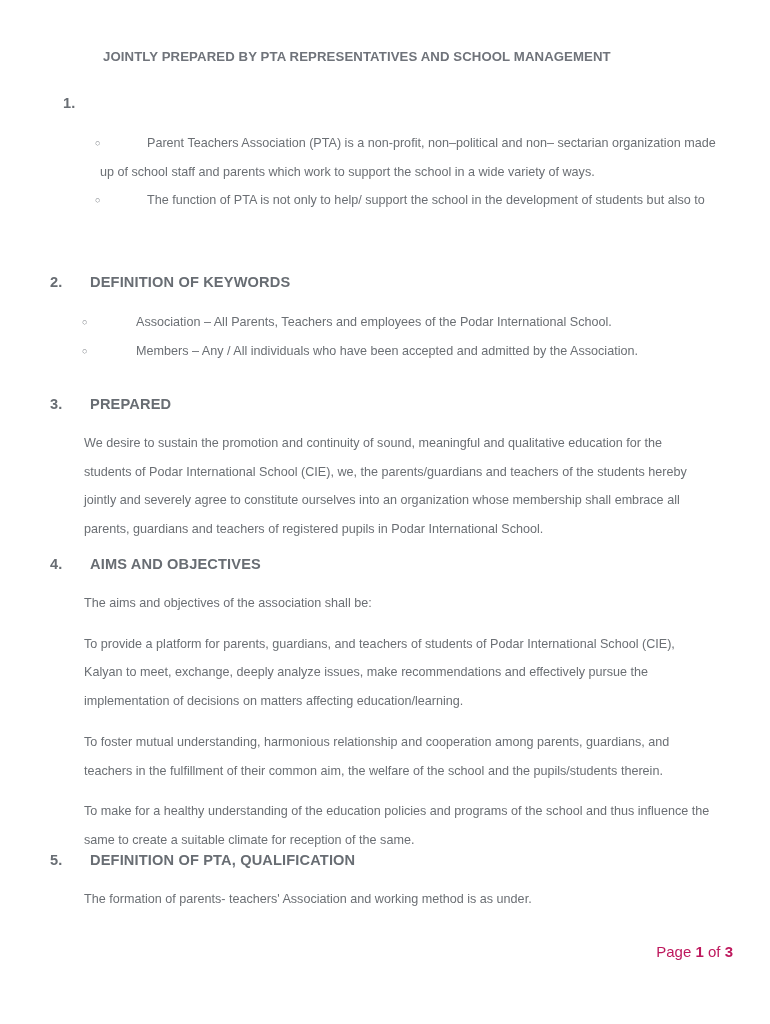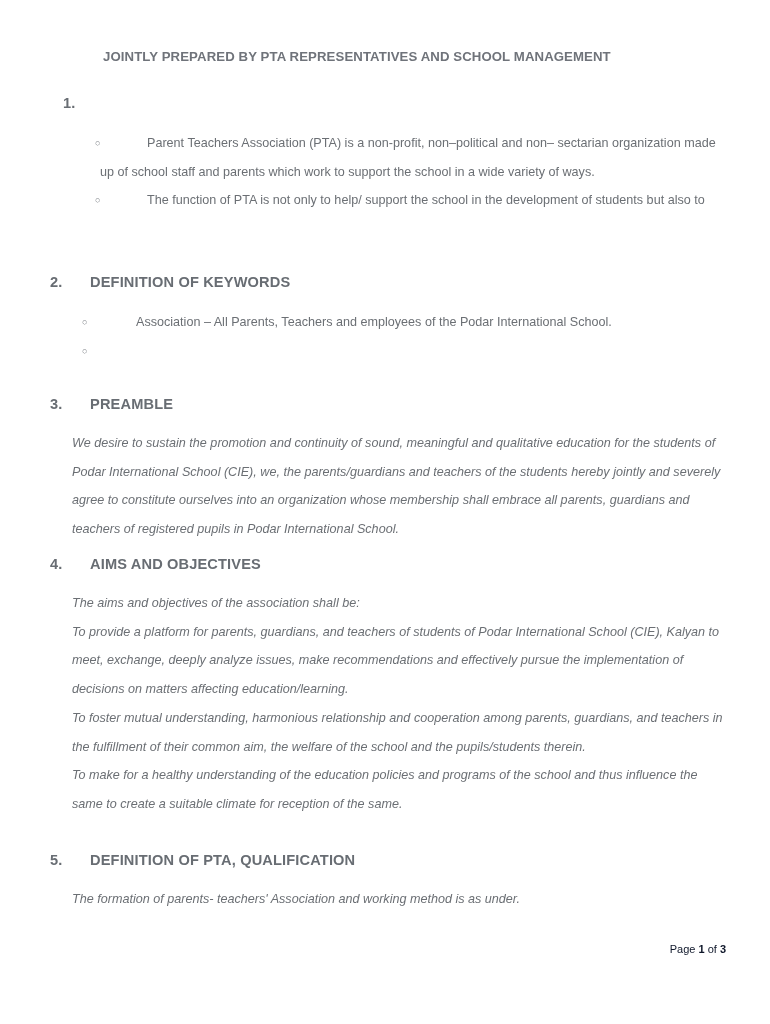--- a/index.html
+++ b/index.html
@@ -93,31 +93,30 @@
 
   
   .body-block {
     padding-left: 72px;
     padding-right: 46px;
   }
   .body-para {
     font-size: 12.6px;
     line-height: 28.7px;
     color: #6b6f74;
-    margin: 0;
-    font-style: italic;
+    margin: 12px;
   }
 
   
   .footer {
     position: absolute;
-    right: 44px;
+    right: 37px;
     top: 943px;
-    font-size: 11px;
-    color: #0f172a;
+    font-size: 15px;
+    color: #be185d;
     white-space: nowrap;
   }
   .footer b { font-weight: bold; }
 </style>
 </head>
 <body>
 
 <div class="page">
 
   <div class="doc-header">JOINTLY PREPARED BY PTA REPRESENTATIVES AND SCHOOL MANAGEMENT</div>
@@ -148,28 +147,29 @@
       <span class="sec-num">2.</span>
       <span class="sec-title">DEFINITION OF KEYWORDS</span>
     </div>
     <ul class="bullets bullets-b" style="margin-top:18px;">
       <li class="bullet-item">
         <span class="bullet-mark">○</span>
         <span class="bullet-text">Association – All Parents, Teachers and employees of the Podar International School.</span>
       </li>
       <li class="bullet-item">
         <span class="bullet-mark">○</span>
+        <span class="bullet-text">Members – Any / All individuals who have been accepted and admitted by the Association.</span>
       </li>
     </ul>
   </div>
 
   <div class="section indent-b" style="top:396px;">
     <div class="sec-head">
       <span class="sec-num">3.</span>
-      <span class="sec-title">PREAMBLE</span>
+      <span class="sec-title">PREPARED</span>
     </div>
     <div class="body-block" style="margin-top:17px;">
       <p class="body-para">We desire to sustain the promotion and continuity of sound, meaningful and qualitative education for the students of Podar International School (CIE), we, the parents/guardians and teachers of the students hereby jointly and severely agree to constitute ourselves into an organization whose membership shall embrace all parents, guardians and teachers of registered pupils in Podar International School.</p>
     </div>
   </div>
 
   <div class="section indent-b" style="top:556px;">
     <div class="sec-head">
       <span class="sec-num">4.</span>
       <span class="sec-title">AIMS AND OBJECTIVES</span>

